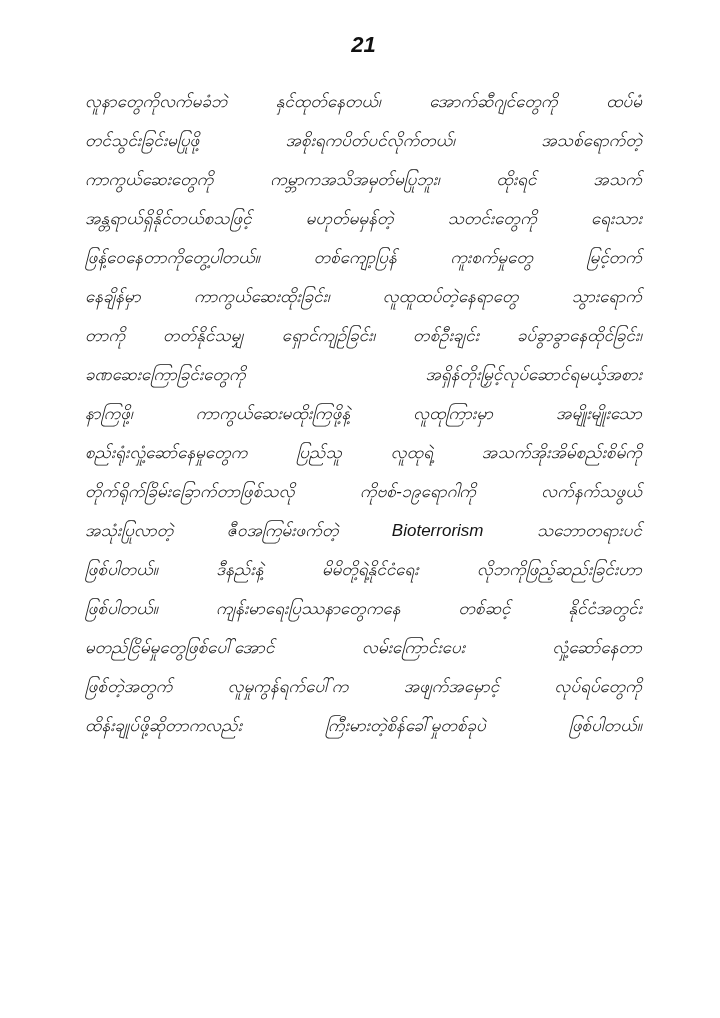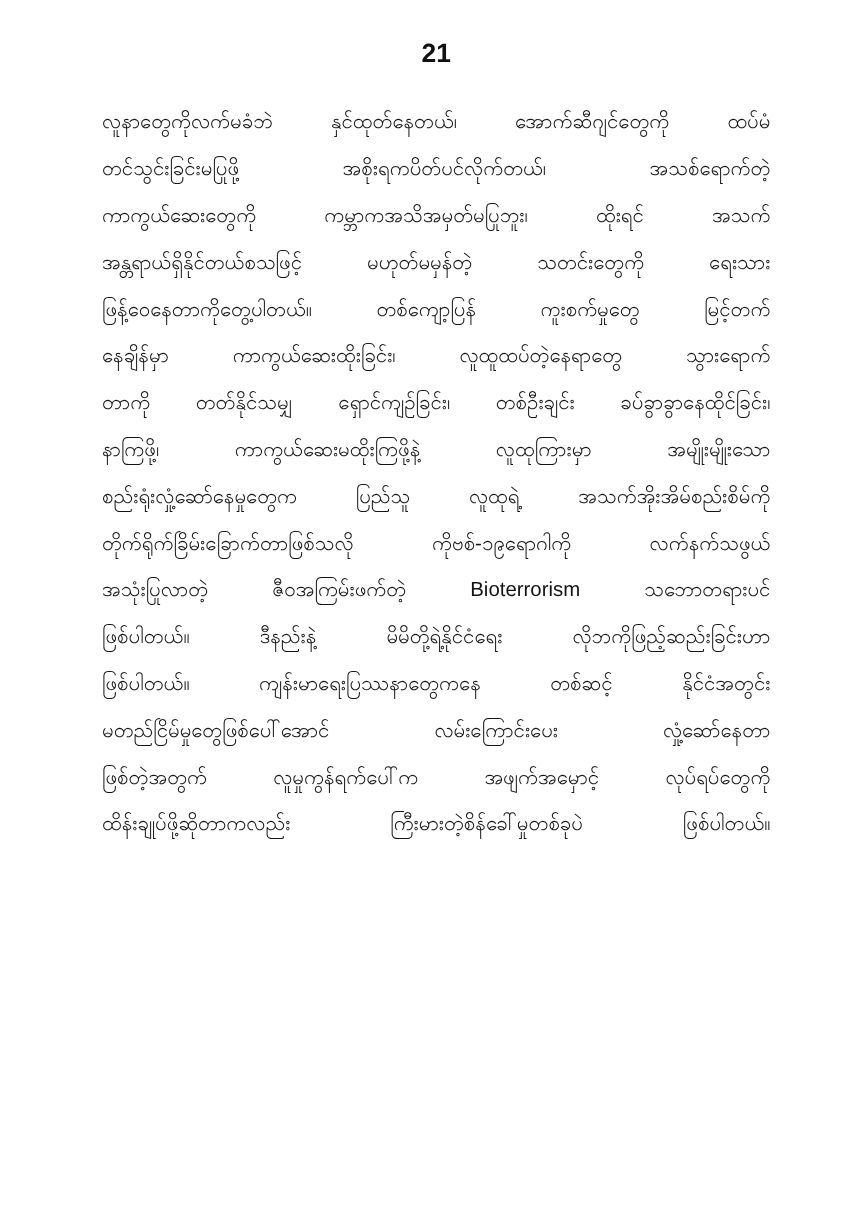--- a/index.html
+++ b/index.html
@@ -13,20 +13,21 @@
     overflow: hidden;
     font-family: "Liberation Sans", "DejaVu Sans", sans-serif;
     color: #141414;
   }
   .page {
     box-sizing: border-box;
     width: 720px;
     height: 1018px;
     background: #ffffff;
     padding-top: 32px;
+    font-style: italic;
   }
   .page-number {
     width: 557px;
     margin: 0 0 0 85px;
     text-align: center;
     font-weight: 700;
     font-size: 22px;
     line-height: 26px;
     color: #111111;
   }
@@ -53,20 +54,21 @@
   <div class="page-number">21</div>
 
   <div class="text-block">
     <div class="text-line">လူနာတွေကိုလက်မခံဘဲ နှင်ထုတ်နေတယ်၊ အောက်ဆီဂျင်တွေကို ထပ်မံ</div>
     <div class="text-line">တင်သွင်းခြင်းမပြုဖို့ အစိုးရကပိတ်ပင်လိုက်တယ်၊ အသစ်ရောက်တဲ့</div>
     <div class="text-line">ကာကွယ်ဆေးတွေကို ကမ္ဘာကအသိအမှတ်မပြုဘူး၊ ထိုးရင် အသက်</div>
     <div class="text-line">အန္တရာယ်ရှိနိုင်တယ်စသဖြင့် မဟုတ်မမှန်တဲ့ သတင်းတွေကို ရေးသား</div>
     <div class="text-line">ဖြန့်ဝေနေတာကိုတွေ့ပါတယ်။ တစ်ကျော့ပြန် ကူးစက်မှုတွေ မြင့်တက်</div>
     <div class="text-line">နေချိန်မှာ ကာကွယ်ဆေးထိုးခြင်း၊ လူထူထပ်တဲ့နေရာတွေ သွားရောက်</div>
     <div class="text-line">တာကို တတ်နိုင်သမျှ ရှောင်ကျဉ်ခြင်း၊ တစ်ဦးချင်း ခပ်ခွာခွာနေထိုင်ခြင်း၊</div>
+    <div class="text-line">ခဏဆေးကြောခြင်းတွေကို အရှိန်တိုးမြှင့်လုပ်ဆောင်ရမယ့်အစား</div>
     <div class="text-line">နာကြဖို့၊ ကာကွယ်ဆေးမထိုးကြဖို့နဲ့ လူထုကြားမှာ အမျိုးမျိုးသော</div>
     <div class="text-line">စည်းရုံးလှုံ့ဆော်နေမှုတွေက ပြည်သူ လူထုရဲ့ အသက်အိုးအိမ်စည်းစိမ်ကို</div>
     <div class="text-line">တိုက်ရိုက်ခြိမ်းခြောက်တာဖြစ်သလို ကိုဗစ်-၁၉ရောဂါကို လက်နက်သဖွယ်</div>
     <div class="text-line">အသုံးပြုလာတဲ့ ဇီဝအကြမ်းဖက်တဲ့ Bioterrorism သဘောတရားပင်</div>
     <div class="text-line">ဖြစ်ပါတယ်။ ဒီနည်းနဲ့ မိမိတို့ရဲ့နိုင်ငံရေး လိုဘကိုဖြည့်ဆည်းခြင်းဟာ</div>
     <div class="text-line">ဖြစ်ပါတယ်။ ကျန်းမာရေးပြဿနာတွေကနေ တစ်ဆင့် နိုင်ငံအတွင်း</div>
     <div class="text-line">မတည်ငြိမ်မှုတွေဖြစ်ပေါ်အောင် လမ်းကြောင်းပေး လှုံ့ဆော်နေတာ</div>
     <div class="text-line">ဖြစ်တဲ့အတွက် လူမှုကွန်ရက်ပေါ်က အဖျက်အမှောင့် လုပ်ရပ်တွေကို</div>
     <div class="text-line">ထိန်းချုပ်ဖို့ဆိုတာကလည်း ကြီးမားတဲ့စိန်ခေါ်မှုတစ်ခုပဲ ဖြစ်ပါတယ်။</div>
   </div>

